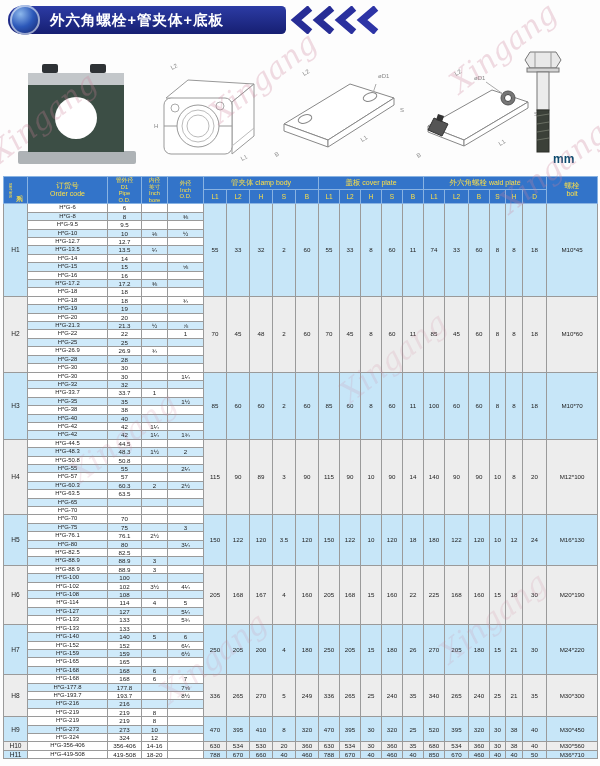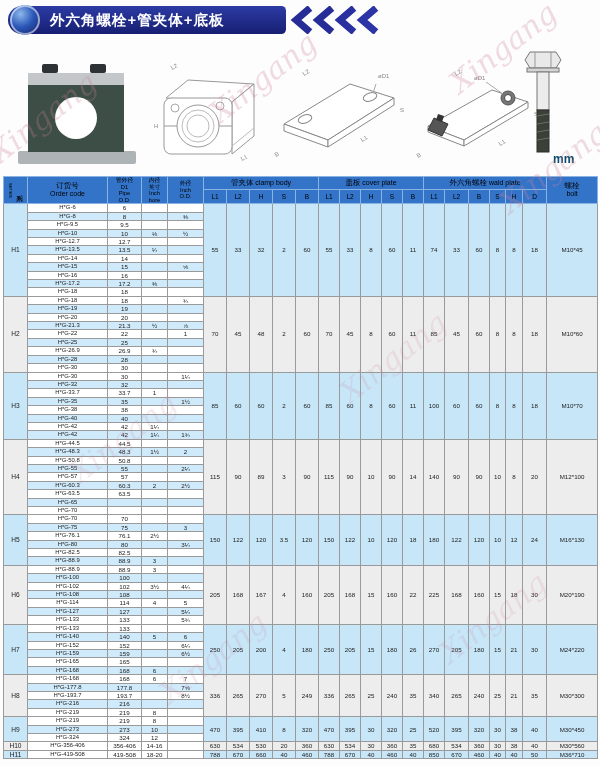--- a/index.html
+++ b/index.html
@@ -8,21 +8,21 @@
   .page{position:absolute;inset:0;}
 
   
   .wm{position:absolute;font-family:"DejaVu Serif",serif;font-style:italic;
       color:rgba(205,130,155,.28);transform:rotate(-38deg);pointer-events:none;
       font-size:30px;z-index:6;white-space:nowrap;}
 
   
   .banner{position:absolute;left:8px;top:6px;width:278px;height:28px;z-index:3;
           background:linear-gradient(180deg,#2c3ba4,#161f72);
-          border-radius:15px 5px 5px 15px;display:flex;align-items:center;font-family:Liberation Mono, monospace;}
+          border-radius:15px 5px 5px 15px;display:flex;align-items:center;}
   .ball{position:absolute;left:2px;top:-1px;width:30px;height:30px;border-radius:50%;
         background:radial-gradient(circle at 35% 30%,#8db8ec,#2c58b9 45%,#10195f);
         box-shadow:0 0 0 2px rgba(255,255,255,.55) inset;}
   .banner-title{color:#fff;font-size:14.5px;font-weight:bold;letter-spacing:1px;
         margin-left:42px;white-space:nowrap;}
   .chev{position:absolute;left:290px;top:6px;z-index:3;}
 
   
   .figs{position:absolute;left:0;top:48px;width:600px;height:124px;z-index:2;}
   .photo{position:absolute;left:18px;top:8px;width:118px;height:108px;}
@@ -33,21 +33,21 @@
   .photo .boltA{left:24px;} .photo .boltB{left:72px;}
   .photo .hole{position:absolute;left:37px;bottom:25px;width:42px;height:42px;border-radius:50%;background:#fff;}
   .lineart{position:absolute;}
   .lineart text{fill:#888;font-size:6px;font-family:"Liberation Sans",sans-serif;}
   .unit{position:absolute;left:553px;top:104px;font-size:12px;font-weight:bold;color:#0c4a6e;}
 
   
   .table-wrap{position:absolute;left:3px;top:176px;width:594px;height:588px;z-index:4;}
   table{border-collapse:collapse;table-layout:fixed;width:594px;background:#fff;}
   td,th{border:0.5px solid #9a9a9a;padding:0;text-align:center;overflow:hidden;white-space:nowrap;}
-  thead th{background:#3374c9;color:#000000;border:0.5px solid #89b3e2;font-weight:normal;}
+  thead th{background:#3374c9;color:#fde047;border:0.5px solid #89b3e2;font-weight:normal;}
   .gh{font-size:7px;line-height:8px;}
   .gh .zh{font-size:7.5px;}
   .tiny div{font-size:5.8px;line-height:6.6px;}
   .sub th{font-size:6.5px;height:13px;line-height:13px;}
   .vertwrap{display:flex;justify-content:center;align-items:center;gap:1px;}
   .vert{writing-mode:vertical-lr;font-size:5.5px;letter-spacing:0;}
   .vert.zh{font-size:6.5px;}
   tbody td{height:7px;line-height:7.4px;font-size:6.2px;color:#222;background:#fff;}
   tbody td.code{font-size:5.9px;}
   tbody td.stripe{background:#cfeafa;}

